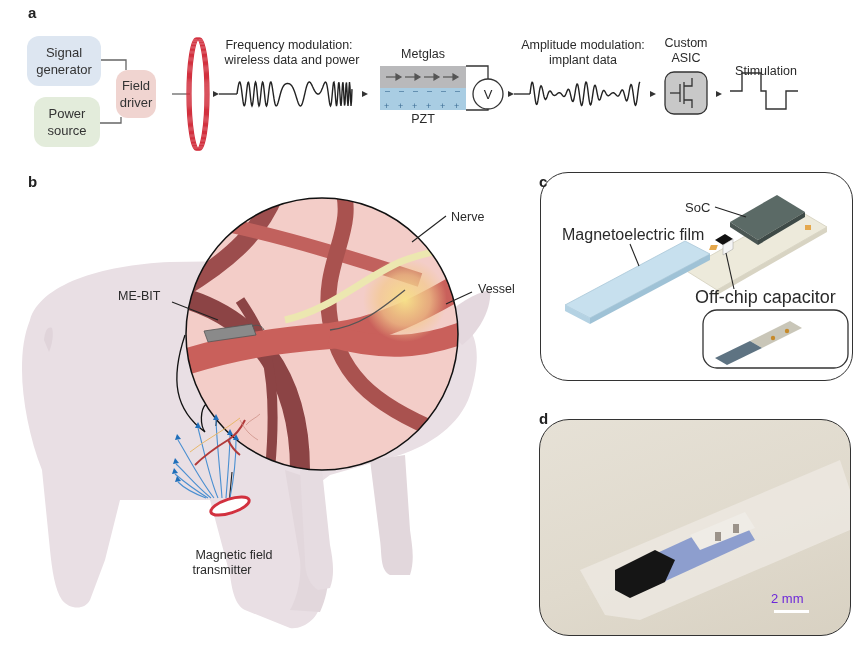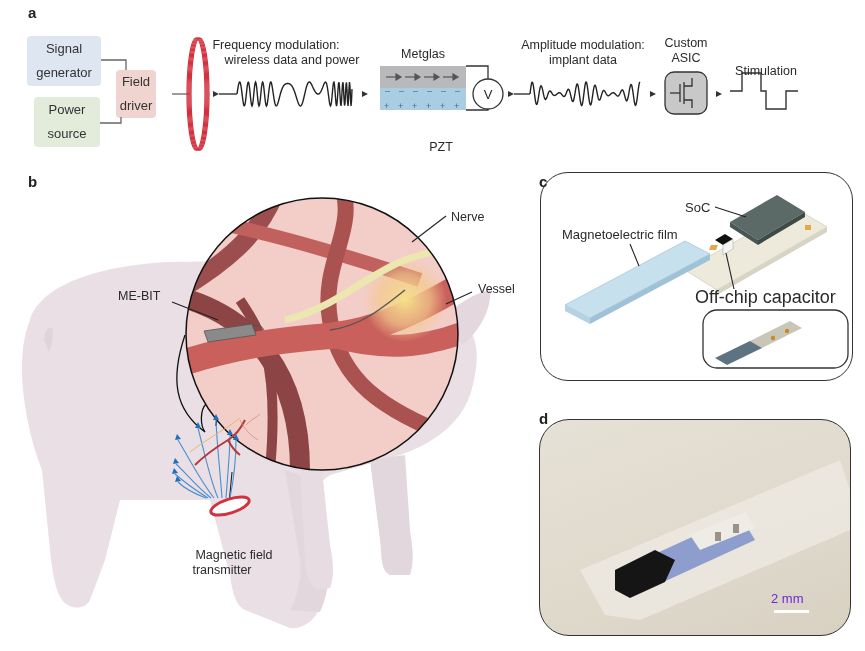--- a/index.html
+++ b/index.html
@@ -1,21 +1,21 @@
 <!DOCTYPE html>
 <html><head>
 <meta charset="utf-8">
 <style>
   html, body { margin:0; padding:0; background:#ffffff; }
   body { width:865px; height:651px; position:relative; overflow:hidden;
          font-family:"Liberation Sans", sans-serif; color:#222; }
   .abs { position:absolute; }
   .panel-letter { position:absolute; font-weight:bold; font-size:15px; font-family:"Liberation Sans", sans-serif; }
   .lbl { position:absolute; font-size:12.5px; color:#2a2a2a; text-align:center; line-height:15px; white-space:nowrap; }
-  .box { position:absolute; border-radius:4px; font-size:13px; color:#333; display:flex; align-items:center; justify-content:center; text-align:center; line-height:24px; }
+  .box { position:absolute; border-radius:12px; font-size:13px; color:#333; display:flex; align-items:center; justify-content:center; text-align:center; line-height:17px; }
   svg text { font-family:"Liberation Sans", sans-serif; }
 </style>
 </head>
 <body>
 
 <div class="panel-letter" style="left:28px;top:4px;">a</div>
 
 <div class="box" style="left:27px;top:36px;width:74px;height:50px;background:#dde6f1;">
   <span style="white-space:pre-line">Signal
 generator</span>
@@ -91,24 +91,24 @@
     <line x1="680" y1="84" x2="680" y2="102"></line>
     <line x1="684" y1="82" x2="684" y2="104"></line>
     <polyline points="684,86 692,86 692,78"></polyline>
     <polyline points="684,100 692,100 692,108"></polyline>
   </g>
 
   <path d="M716,91 L722,94 L716,97 Z" fill="#333"></path>
   <polyline points="730,91 742,91 742,73 761,73 761,91 766,91 766,109 786,109 786,91 798,91" fill="none" stroke="#333" stroke-width="1.4"></polyline>
 </svg>
 
-<div class="lbl" style="left:206px;top:38px;width:140px;">Frequency modulation:</div>
+<div class="lbl" style="left:219px;top:38px;width:140px;">Frequency modulation:</div>
 <div class="lbl" style="left:222px;top:53px;width:140px;">wireless data and power</div>
 <div class="lbl" style="left:390px;top:47px;width:66px;">Metglas</div>
-<div class="lbl" style="left:408px;top:112px;width:66px;margin-top:28px;">PZT</div>
+<div class="lbl" style="left:390px;top:112px;width:66px;">PZT</div>
 <div class="lbl" style="left:478px;top:87px;width:20px;font-size:13px;">V</div>
 <div class="lbl" style="left:508px;top:38px;width:150px;">Amplitude modulation:</div>
 <div class="lbl" style="left:508px;top:53px;width:150px;">implant data</div>
 <div class="lbl" style="left:656px;top:36px;width:60px;">Custom</div>
 <div class="lbl" style="left:656px;top:51px;width:60px;">ASIC</div>
 <div class="lbl" style="left:731px;top:51px;width:70px;margin-top:13px;">Stimulation</div>
 
 <div class="panel-letter" style="left:28px;top:173px;">b</div>
 
 <svg class="abs" style="left:0;top:160px;" width="525" height="491" viewBox="0 160 525 491">
@@ -228,21 +228,21 @@
   <line x1="201" y1="88" x2="209" y2="124" stroke="#222" stroke-width="1.1"></line>
 
   <rect x="178" y="145" width="145" height="58" rx="14" fill="#fff" stroke="#333" stroke-width="1.3"></rect>
   <polygon points="225,176 265,156 277,163 237,183" fill="#c9c6b8"></polygon>
   <polygon points="190,193 225,176 237,183 202,200" fill="#5e7382"></polygon>
   <circle cx="248" cy="173" r="2.2" fill="#c68a2a"></circle>
     <circle cx="262" cy="166" r="2.2" fill="#c68a2a"></circle>
 </svg>
 
 <div class="lbl" style="left:685px;top:200px;text-align:left;font-size:13px;">SoC</div>
-<div class="lbl" style="left:562px;top:227px;text-align:left;font-size:13px;">Magnetoelectric film</div>
+<div class="lbl" style="left:562px;top:227px;text-align:left;font-size:16px;">Magnetoelectric film</div>
 <div class="lbl" style="left:695px;top:290px;text-align:left;font-size:18px;">Off-chip capacitor</div>
 
 <div class="panel-letter" style="left:539px;top:410px;">d</div>
 <div class="abs" style="left:539px;top:419px;width:310px;height:215px;border:1.4px solid #333;border-radius:30px;overflow:hidden;background:linear-gradient(160deg,#e6e1d6 0%,#e0dacd 55%,#d8d1c2 100%);">
   <svg width="310" height="215" style="position:absolute;left:0;top:0;">
 
     <polygon points="40,150 300,40 310,70 310,110 100,200 65,195" fill="#ece8e0" opacity="0.85"></polygon>
     <polygon points="80,150 200,95 215,120 95,175" fill="#6d86c8" opacity="0.75"></polygon>
     <polygon points="150,115 205,92 215,108 160,130" fill="#efece6"></polygon>
     <rect x="175" y="112" width="6" height="9" fill="#9b938a"></rect>

